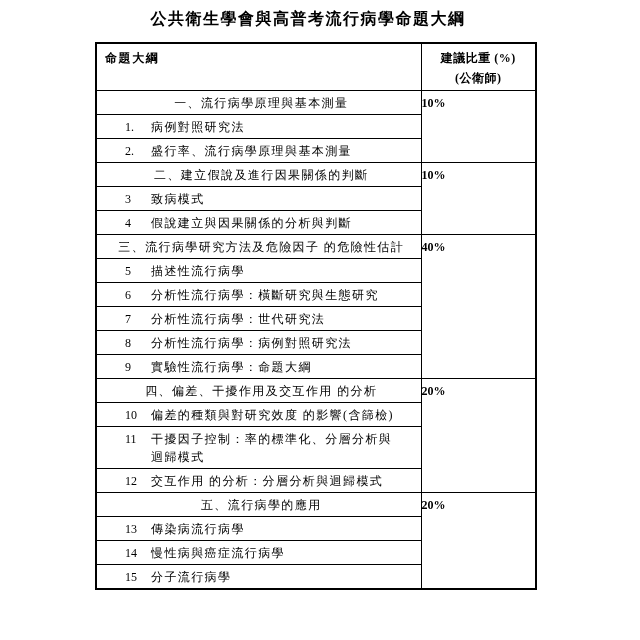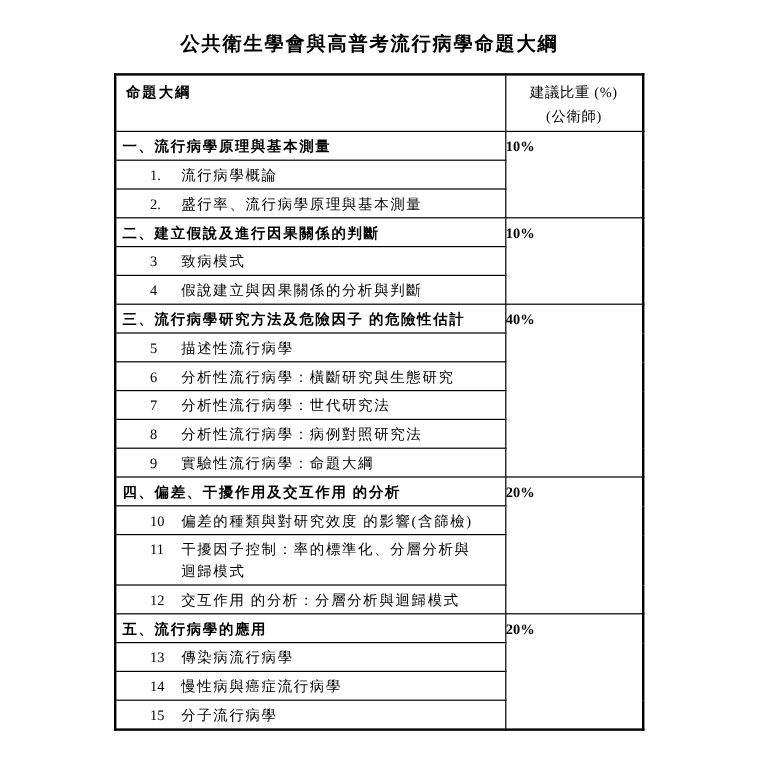--- a/index.html
+++ b/index.html
@@ -9,21 +9,21 @@
     width: 640px;
     height: 640px;
     color: #000;
     font-family: "Liberation Serif", serif;
     overflow: hidden;
   }
   .page {
     width: 640px;
     height: 640px;
     box-sizing: border-box;
-    padding-top: 27px;
+    padding-top: 8px;
   }
   .doc-title {
     width: 440px;
     margin: 0 0 0 88px;
     text-align: center;
     font-size: 16px;
     font-weight: bold;
     letter-spacing: 1.5px;
     line-height: 22px;
   }
@@ -54,31 +54,32 @@
   th.hdr-left {
     text-align: left;
     font-weight: bold;
     letter-spacing: 1.6px;
     padding: 4px 0 0 8px;
     height: 42px;
     line-height: 20px;
   }
   th.hdr-right {
     text-align: center;
-    font-weight: normal;
+    font-weight: bold;
     letter-spacing: 0.5px;
     padding-top: 4px;
     line-height: 20px;
   }
   td.sec {
-    font-weight: bold;
+    font-weight: normal;
     letter-spacing: 1.4px;
     padding: 3px 0 2px 5px;
     line-height: 18px;
     height: 18px;
+    text-align: center;
   }
   td.itemcell {
     padding: 3px 0 2px 0;
     line-height: 18px;
     height: 18px;
   }
   td.itemcell.wrap { height: 36px; }
   .item-line { display: flex; }
   .item-num {
     min-width: 26px;
@@ -121,21 +122,21 @@
     <tbody>
 
       <tr>
         <td class="sec">一、流行病學原理與基本測量</td>
         <td class="pct" rowspan="3">10%</td>
       </tr>
       <tr>
         <td class="itemcell">
           <div class="item-line">
             <span class="item-num">1.</span>
-            <span class="item-txt">流行病學概論</span>
+            <span class="item-txt">病例對照研究法</span>
           </div>
         </td>
       </tr>
       <tr>
         <td class="itemcell">
           <div class="item-line">
             <span class="item-num">2.</span>
             <span class="item-txt">盛行率、流行病學原理與基本測量</span>
           </div>
         </td>

